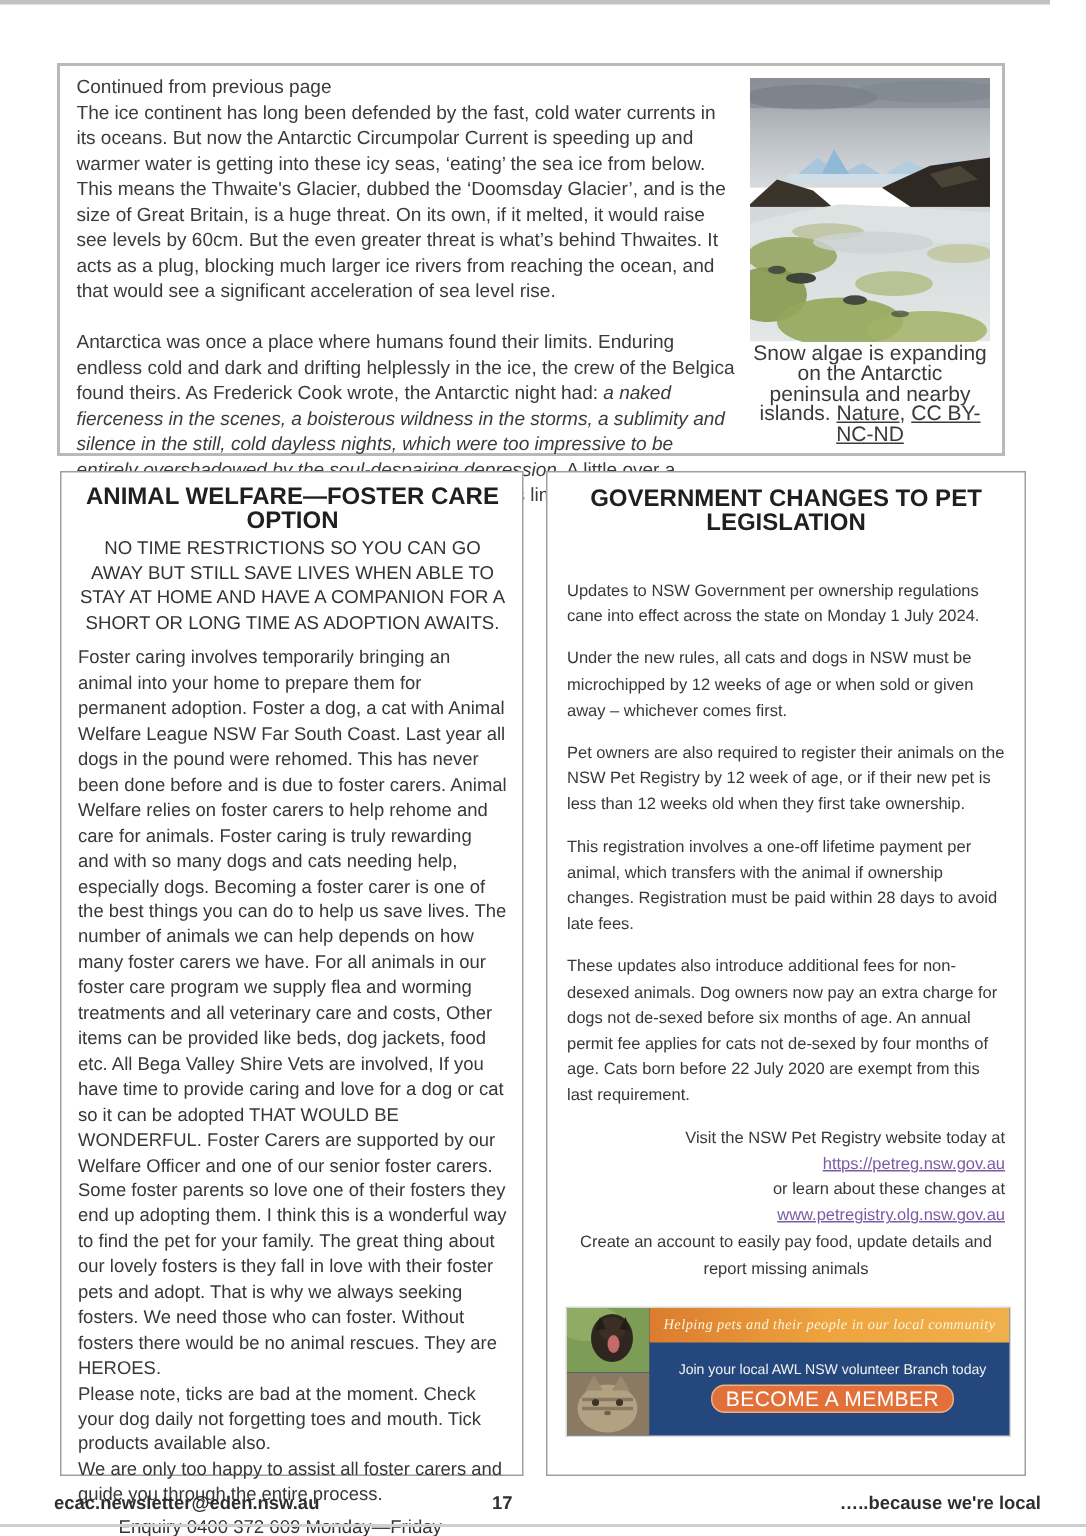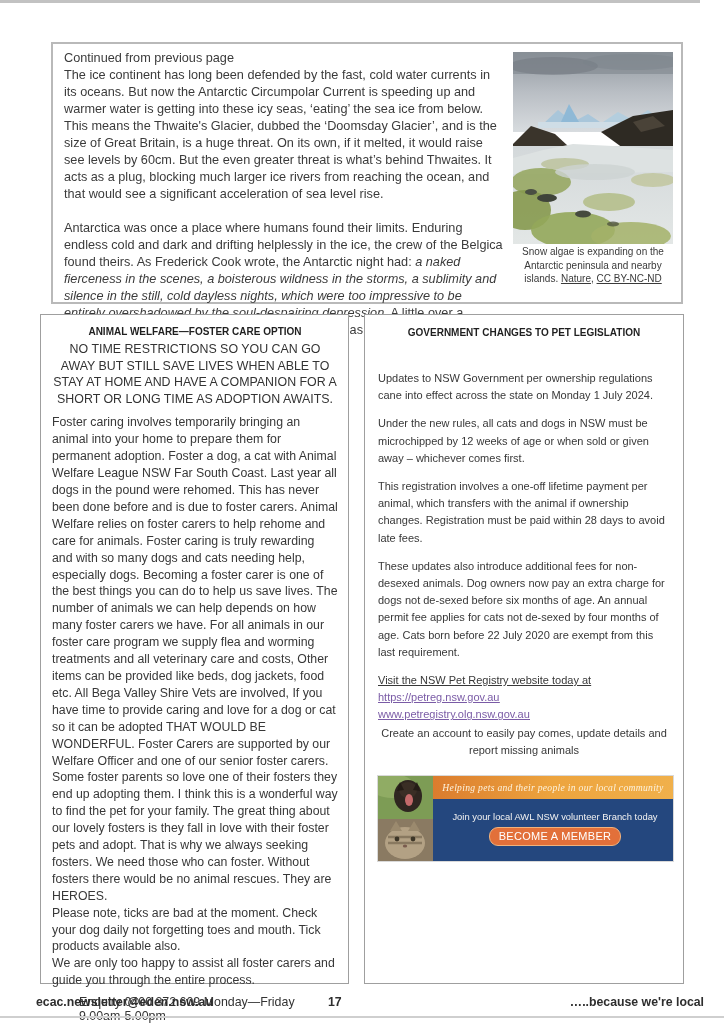--- a/index.html
+++ b/index.html
@@ -7,87 +7,87 @@
   .page {
     position:relative; width:724px; height:1024px; margin:0 auto;
     background:#ffffff; overflow:hidden;
     font-family:"Liberation Sans", sans-serif; color:#3d3d3d;
   }
   .scan-line-top { position:absolute; top:0; left:0; width:700px; height:3px; background:#8f8f8f; opacity:.55; }
   .scan-line-bottom { position:absolute; top:1016px; left:0; width:724px; height:2px; background:#cfcfcf; }
 
   
   .article-box {
-    position:absolute; left:51px; top:42px; width:632px; height:262px;
+    position:absolute; left:38px; top:42px; width:632px; height:262px;
     border:2px solid #b9b9b9; background:#fff;
     display:flex; padding:6px 8px 6px 11px; gap:10px;
   }
   .article-text { width:446px; font-size:12.7px; line-height:17px; color:#3b3b3b; }
   .article-text p { margin:0; }
   .article-text .gap { margin-top:17px; }
   .ital { font-style:italic; }
   .submitted { font-style:italic; font-size:11.6px; margin-top:1px; }
 
   .figure-col { flex:1; display:flex; flex-direction:column; align-items:center; padding-top:2px; }
   .antarctic-photo { width:160px; height:192px; display:block; }
-  .photo-caption { width:160px; margin-top:1px; font-size:10px; line-height:13.5px; text-align:center; color:#3a3a3a; }
+  .photo-caption { width:160px; margin-top:1px; font-size:14px; line-height:13.5px; text-align:center; color:#3a3a3a; }
   .photo-caption a { color:#3a3a3a; text-decoration:underline; }
 
   
   .foster-box {
     position:absolute; left:40px; top:314px; width:309px; height:670px;
     border:1px solid #9f9f9f; background:#fff; padding:9px 10px 0 11px;
   }
   .legis-box {
     position:absolute; left:364px; top:314px; width:320px; height:670px;
     border:1px solid #9f9f9f; background:#fff; padding:10px 13px 0 13px;
   }
-  .box-title { text-align:center; font-weight:bold; font-size:10px; color:#1f1f1f; line-height:16px; }
+  .box-title { text-align:center; font-weight:bold; font-size:16px; color:#1f1f1f; line-height:16px; }
   .box-subtitle { text-align:center; font-size:12.4px; line-height:16.6px; margin-top:1px; color:#333; }
   .foster-body { margin-top:7px; font-size:12.3px; line-height:16.9px; color:#383838; }
   .enquiry-line { margin:6px 0 0 27px; font-size:12.4px; color:#333; }
 
   .legis-body { font-size:11px; line-height:17.2px; color:#383838; }
   .legis-body p { margin:0 0 11px 0; }
   .legis-body p.first { margin-top:29px; }
-  .centered { text-align:left;text-decoration:underline; }
+  .centered { text-align:right; }
   .plink { color:#7a5ba6; text-decoration:underline; }
   .create-line { text-align:center; margin-top:1px; }
   .banner-slot-right { margin:17px auto 0; width:295px; height:85px; position:relative; }
   .awl-banner {
     width:295px; height:85px; display:flex; background:#24477e; overflow:hidden;
     box-shadow:0 0 0 1px #d9d9d9;
   }
   .banner-photos { width:55px; display:flex; flex-direction:column; }
   .banner-photos svg { display:block; }
   .banner-main { flex:1; display:flex; flex-direction:column; }
   .banner-tagline {
     height:23px; background:linear-gradient(90deg,#db7c2e,#eda43e,#f0b04b);
     color:#fdf3df; font-family:"Liberation Serif", serif; font-style:italic;
     font-size:9.6px; letter-spacing:.3px;
     display:flex; align-items:center; justify-content:center; white-space:nowrap;
   }
   .banner-body { flex:1; display:flex; align-items:center; padding:2px 5px 5px 9px; }
   .banner-join { flex:1; color:#f2f2f2; font-size:9.4px; line-height:12px; text-align:center; }
   .member-btn {
     display:inline-block; margin-top:4px; background:#e2703a; border:1px solid #f0b27c;
-    color:#fff; border-radius:9px; font-size:11px; padding:2px 9px 3px; letter-spacing:.3px;
+    color:#fff; border-radius:9px; font-size:14px; padding:2px 9px 3px; letter-spacing:.3px;
     font-family:"Liberation Sans", sans-serif; cursor:pointer;
   }
   .banner-brand { width:118px; display:flex; align-items:center; padding-left:4px; }
   .brand-textcol { width:80px; text-align:center; }
   .brand-branch { color:#e8823c; font-size:6.4px; font-weight:bold; line-height:7.5px; letter-spacing:.2px; }
   .brand-name { color:#fff; font-weight:bold; font-size:17px; line-height:18px; letter-spacing:.4px; }
   .brand-sub { color:#c9d4e6; font-size:4.9px; letter-spacing:.45px; }
   .brand-dog { width:34px; height:44px; margin-left:-2px; }
 
   
   .footer-left  { position:absolute; left:36px;  top:995px; font-weight:bold; font-size:12.3px; color:#2e2e2e; }
   .footer-page  { position:absolute; left:328px; top:995px; font-weight:bold; font-size:12.3px; color:#2e2e2e; }
-  .footer-right { position:absolute; right:20px; top:995px; font-weight:bold; font-size:12.3px; color:#2e2e2e; }
+  .footer-right { position:absolute; right:30px; top:995px; font-weight:bold; font-size:12.3px; color:#2e2e2e; }
 </style>
 </head>
 <body>
 
 <div class="page">
   <div class="scan-line-top"></div>
 
   <div class="article-box">
     <div class="article-text">
       <p>Continued from previous page</p>
@@ -153,26 +153,28 @@
     </div>
     <div class="enquiry-line">Enquiry  0400 372 609 Monday—Friday 9.00am-5.00pm</div>
 
   </div>
 
   <div class="legis-box">
     <div class="box-title">GOVERNMENT CHANGES TO PET LEGISLATION</div>
     <div class="legis-body">
       <p class="first">Updates to NSW Government per ownership regulations cane into effect across the state on Monday 1 July 2024.</p>
       <p>Under the new rules, all cats and dogs in NSW must be microchipped by 12 weeks of age or when sold or given away – whichever comes first.</p>
+      <p>Pet owners are also required to register their animals on the NSW Pet Registry by 12 week of age, or if their new pet is less than 12 weeks old when they first take ownership.</p>
       <p>This registration involves a one-off lifetime payment per animal, which transfers with the animal if ownership changes. Registration must be paid within 28 days to avoid late fees.</p>
       <p>These updates also introduce additional fees for non-desexed animals. Dog owners now pay an extra charge for dogs not de-sexed before six months of age. An annual permit fee applies for cats not de-sexed by four months of age. Cats born before 22 July 2020 are exempt from this last requirement.</p>
       <div class="centered">Visit the NSW Pet Registry website today at</div>
       <div class="centered"><a href="#" class="plink">https://petreg.nsw.gov.au</a></div>
+      <div class="centered">or learn about these changes at</div>
       <div class="centered"><a href="#" class="plink">www.petregistry.olg.nsw.gov.au</a></div>
-      <div class="create-line">Create an account to easily pay comes, update details and report missing animals</div>
+      <div class="create-line">Create an account to easily pay food, update details and report missing animals</div>
     </div>
 
     <div class="banner-slot-right">
       <div class="awl-banner">
         <div class="banner-photos">
           <svg width="55" height="43" viewBox="0 0 55 43" preserveAspectRatio="none">
             <rect width="55" height="43" fill="#7d9c55"></rect>
             <ellipse cx="14" cy="10" rx="22" ry="12" fill="#95b068" opacity=".8"></ellipse>
             <ellipse cx="30" cy="20" rx="14" ry="16" fill="#2f2620"></ellipse>
             <ellipse cx="30" cy="14" rx="9" ry="8" fill="#3a2e25"></ellipse>

